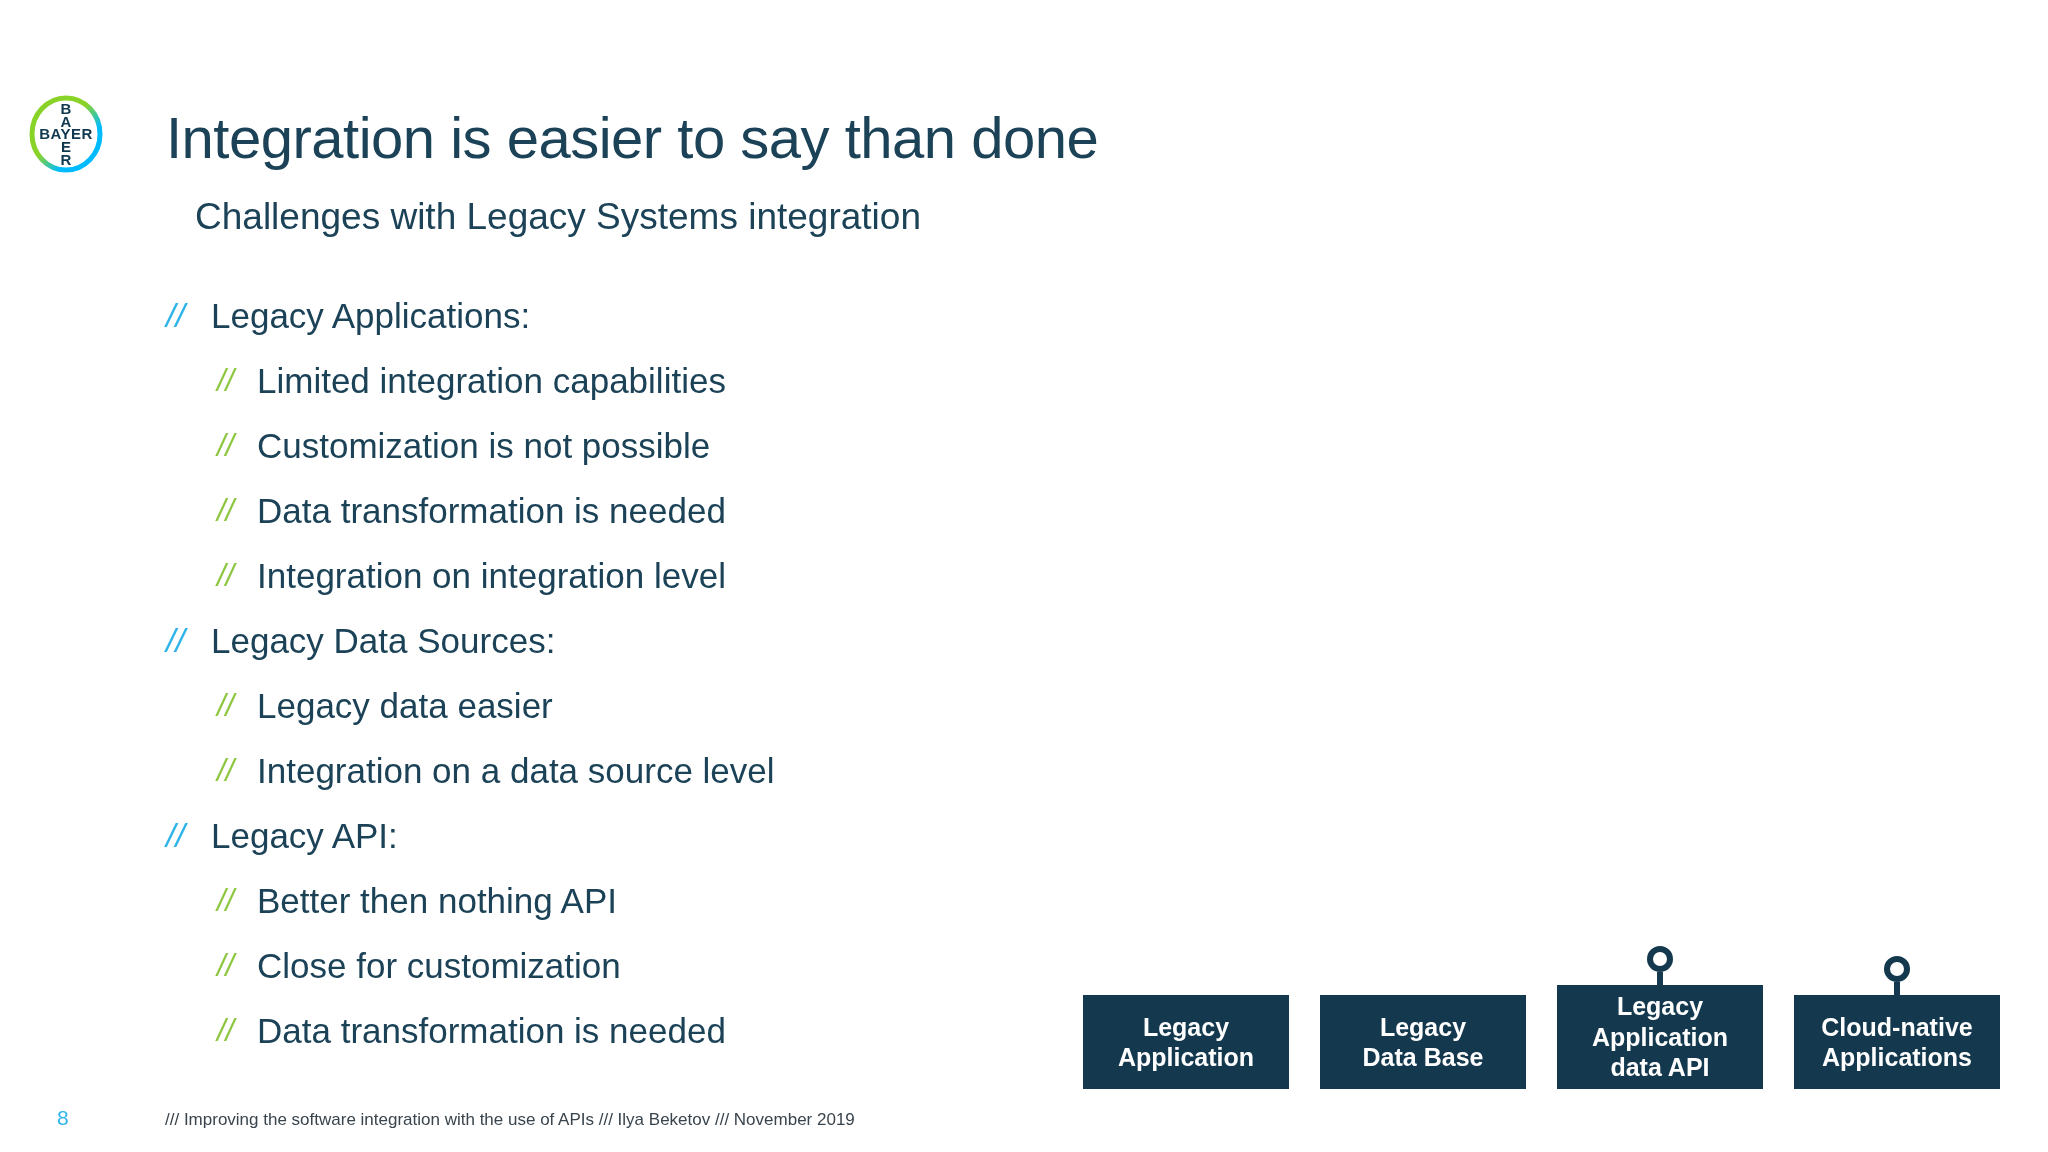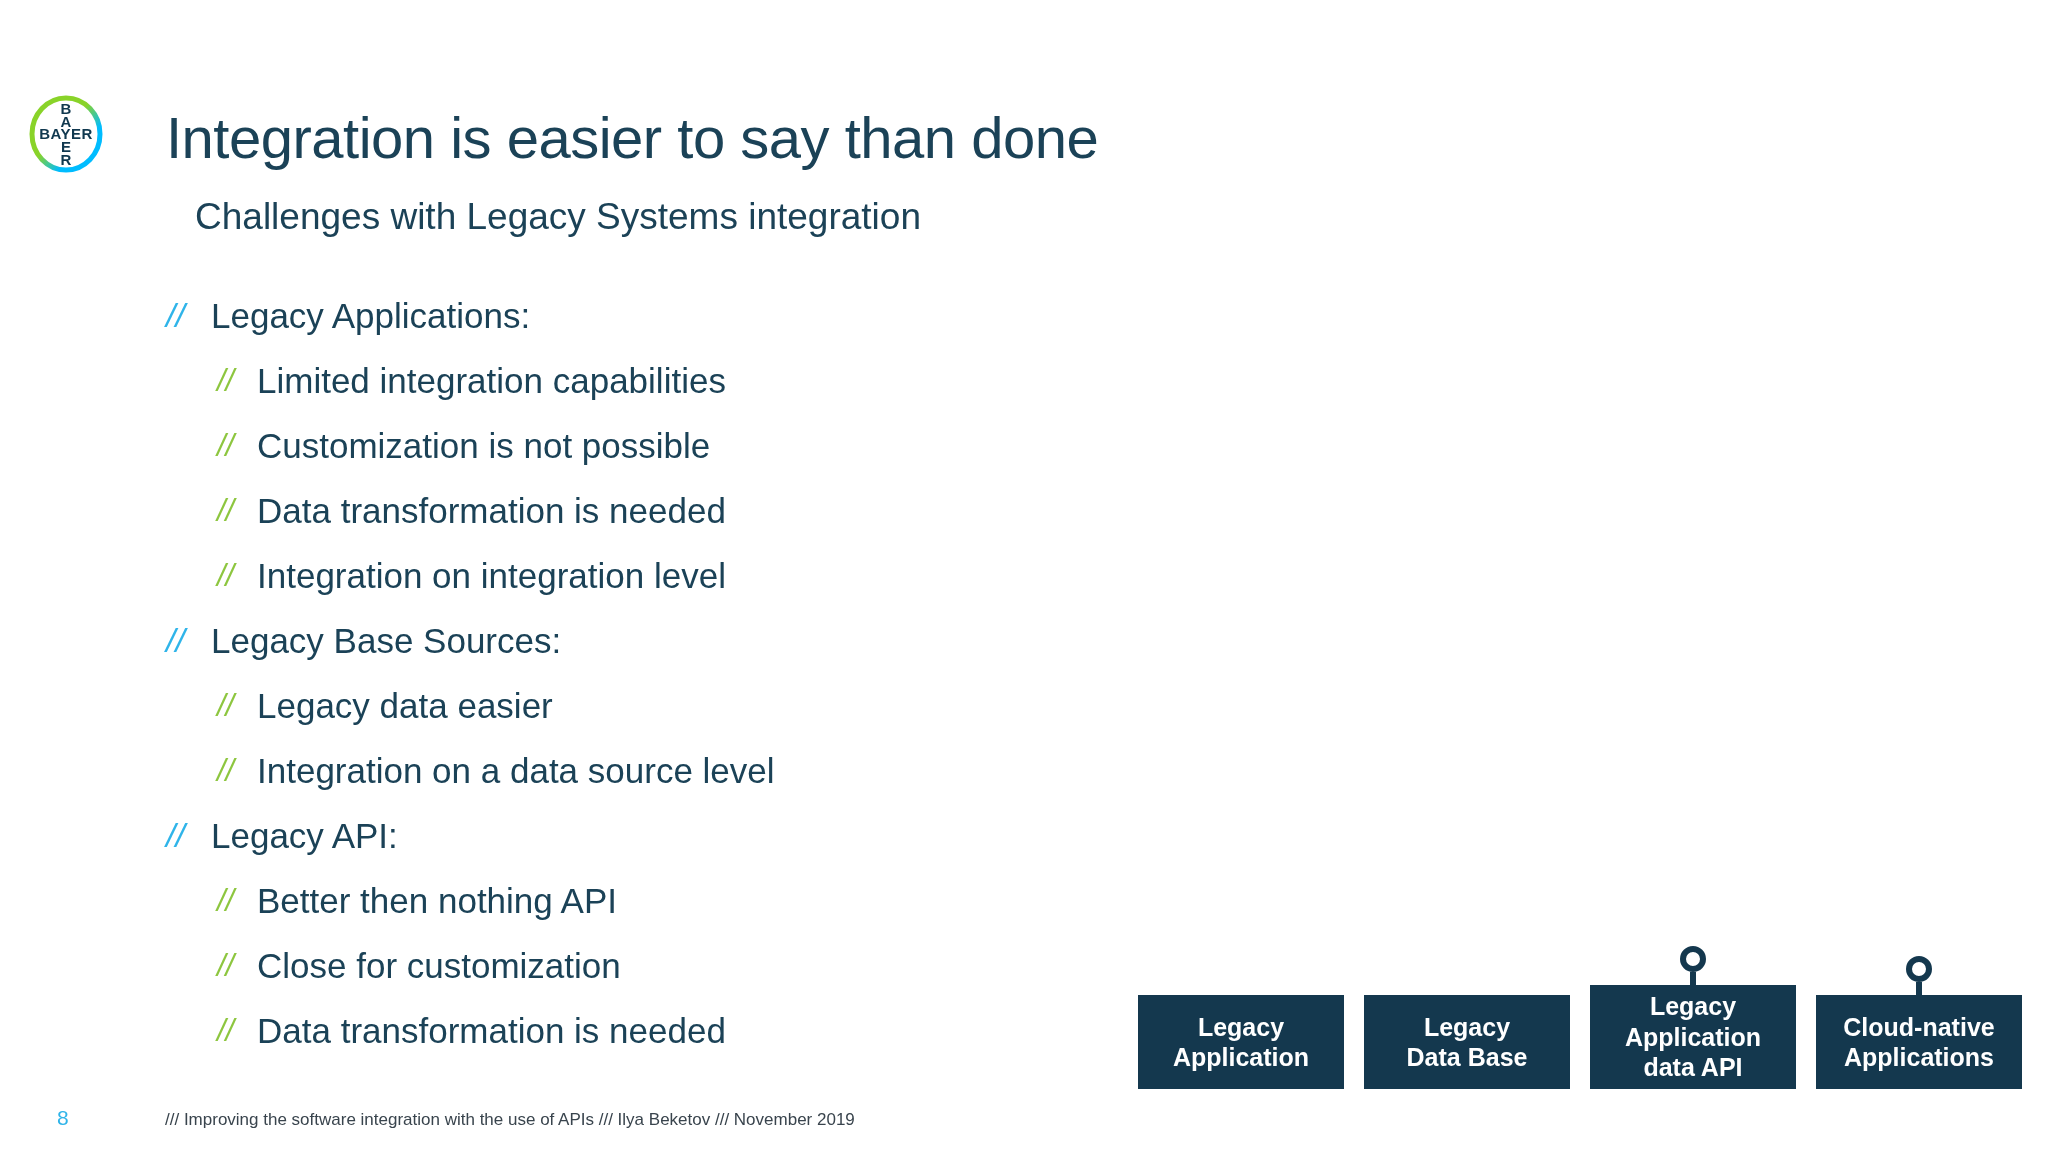--- a/index.html
+++ b/index.html
@@ -22,21 +22,21 @@
   
   .bullets{position:absolute;left:0;top:283px;}
   .bullet-row{display:flex;align-items:center;height:65px;font-size:35px;color:#1b4257;white-space:nowrap;}
   .bullet-row .marker{font-style:italic;font-weight:400;flex:0 0 auto;}
   .level-1{padding-left:166px;}
   .level-1 .marker{color:#2fb4e9;width:45px;font-size:34px;}
   .level-2{padding-left:217px;}
   .level-2 .marker{color:#8dc63f;width:40px;font-size:31px;}
 
   
-  .diagram{position:absolute;left:1138px;bottom:63px;display:flex;gap:20px;align-items:flex-end;justify-content:center;}
+  .diagram{position:absolute;left:1083px;bottom:63px;display:flex;gap:31px;align-items:flex-end;justify-content:center;}
   .dbox{
     position:relative;width:206px;height:94px;background:#14384e;color:#ffffff;
     display:flex;flex-direction:column;justify-content:center;align-items:center;
     text-align:center;font-weight:bold;font-size:25px;line-height:1.22;
   }
   .dbox.tall{height:104px;}
   .pin{
     position:absolute;bottom:100%;left:50%;transform:translateX(-50%);
     display:flex;flex-direction:column;align-items:center;
   }
@@ -92,21 +92,21 @@
     <div class="bullet-row level-2">
       <span class="marker">//</span>
       <span>Data transformation is needed</span>
     </div>
     <div class="bullet-row level-2">
       <span class="marker">//</span>
       <span>Integration on integration level</span>
     </div>
     <div class="bullet-row level-1">
       <span class="marker">//</span>
-      <span>Legacy Base Sources:</span>
+      <span>Legacy Data Sources:</span>
     </div>
     <div class="bullet-row level-2">
       <span class="marker">//</span>
       <span>Legacy data easier</span>
     </div>
     <div class="bullet-row level-2">
       <span class="marker">//</span>
       <span>Integration on a data source level</span>
     </div>
     <div class="bullet-row level-1">

